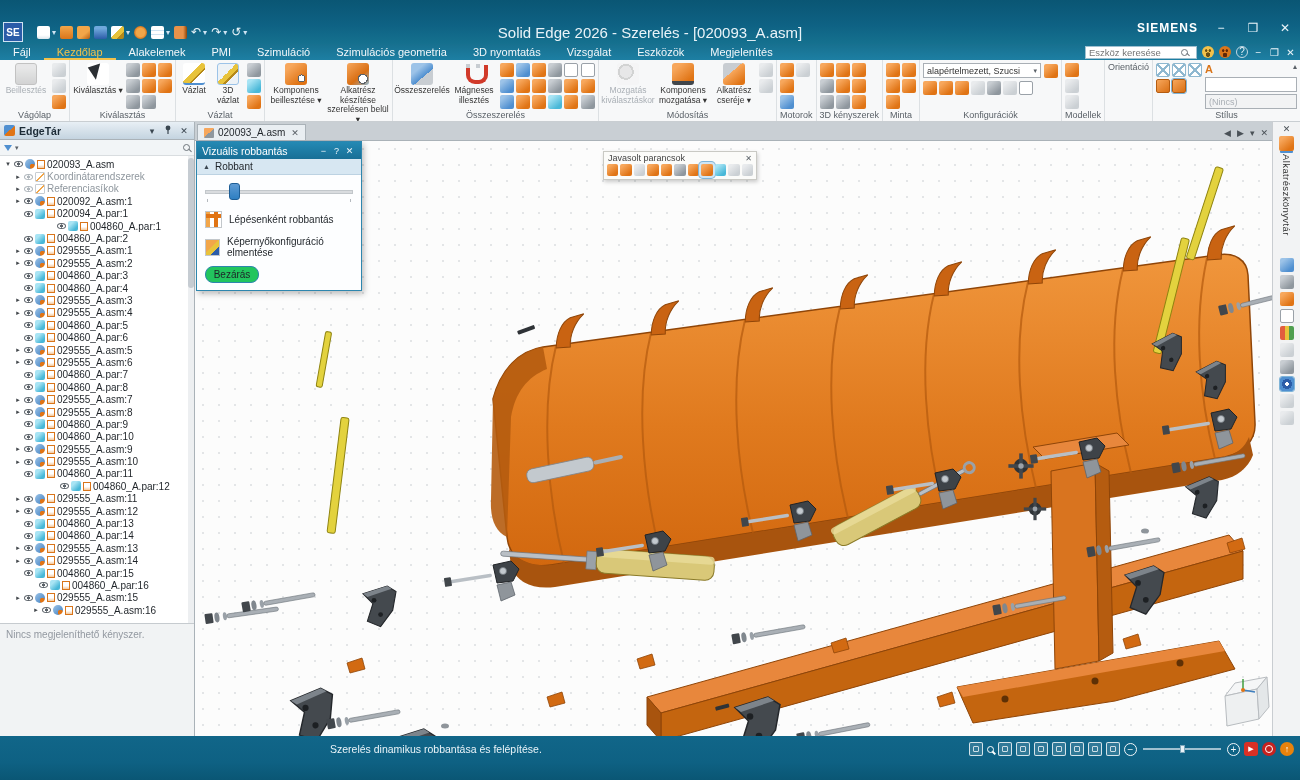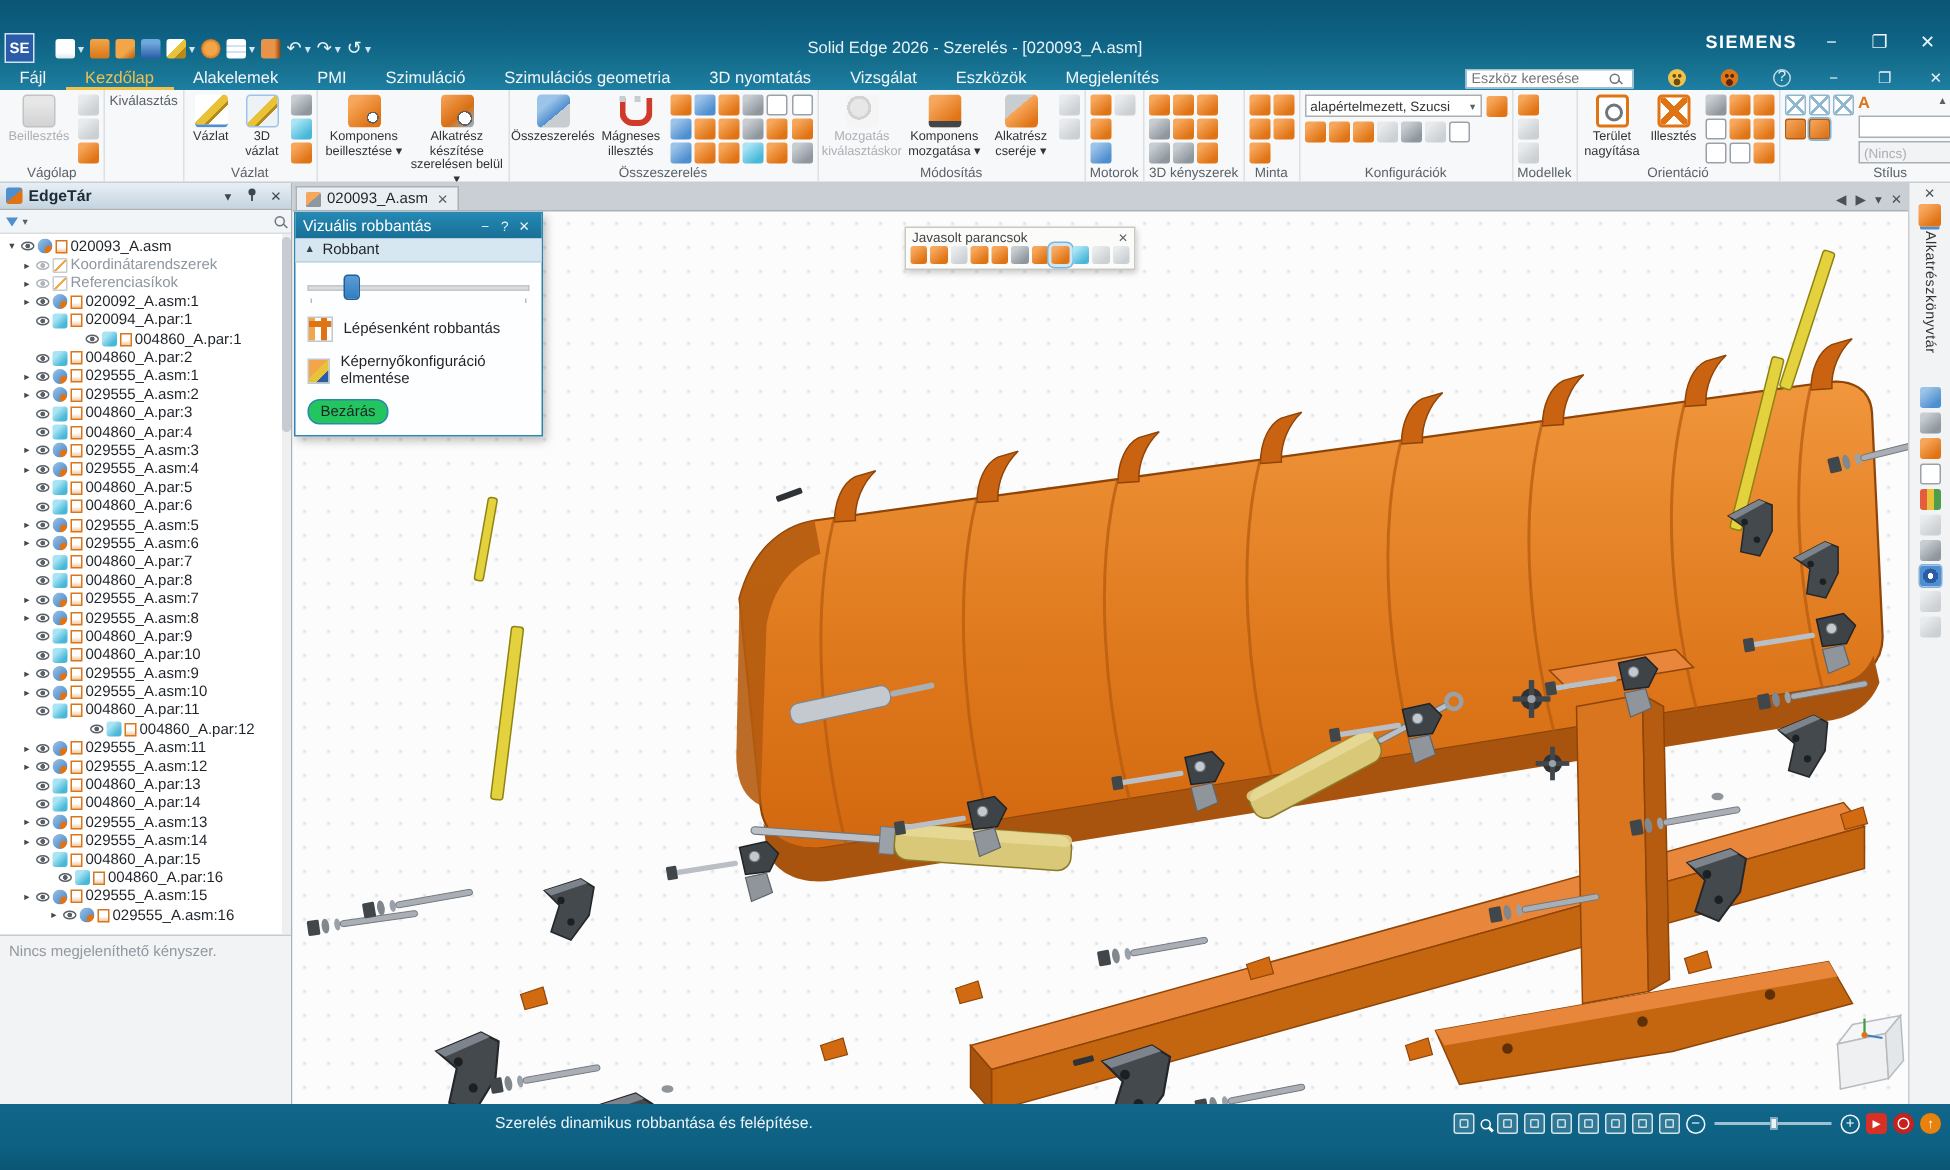--- a/index.html
+++ b/index.html
@@ -18,32 +18,32 @@
   .qat-arrow { color:#CFE3F2; font-size:8px; margin-left:-2px; }
   .q-doc{background:linear-gradient(180deg,#fff 70%,#DDE6EC)} 
   .q-folder{background:linear-gradient(180deg,#F2A649,#D9751A)}
   .q-folder2{background:linear-gradient(140deg,#F2A649 60%,#B55C10)}
   .q-save{background:linear-gradient(180deg,#6FA8DC 20%,#2B5CA8); }
   .q-pencil{background:linear-gradient(135deg,#fff 45%,#E8C33A 45% 70%,#B5891A 70%)}
   .q-gear{background:radial-gradient(circle at 50% 50%, #F2A649 45%, #D9751A 70%); border-radius:50%;}
   .q-list{background:linear-gradient(180deg,#fff 30%,#CFE3F2 30% 40%,#fff 40% 60%,#CFE3F2 60% 70%,#fff 70%)}
   .q-door{background:linear-gradient(90deg,#E8924A 70%,#8F4508)}
   .q-glyph { color:#EAF4F9; font-size:12px; line-height:13px; width:auto; background:none; }
-  .tb-title { position:absolute; left:0; right:0; text-align:center; color:#E9F3F8; font-size:11px; pointer-events:none; }
+  .tb-title { position:absolute; left:0; right:0; text-align:center; color:#E9F3F8; font-size:15px; pointer-events:none; }
   .tb-right { position:absolute; right:6px; top:0; height:22px; display:flex; align-items:flex-start; gap:14px; }
   .brand { color:#FFFFFF; font-weight:bold; letter-spacing:1px; font-size:12px; }
   .winbtn { color:#EAF4F9; font-size:12px; width:18px; text-align:center; cursor:default; }
 
   
   .tabrow { position:absolute; left:0; top:44px; width:100%; height:16px;
     background:linear-gradient(180deg,#17708F,#1D7FA3); display:flex; align-items:center; }
   .menu-tabs { display:flex; align-items:center; gap:0; }
   .mtab { color:#F2F7FA; padding:0 13px; font-size:11px; line-height:16px; white-space:nowrap; }
   .mtab.active { color:#F2C14A; box-shadow:inset 0 -2px 0 #F2C14A; }
-  .tr-right { position:absolute; right:4px; top:0; height:16px; display:flex; align-items:center; gap:23px; }
+  .tr-right { position:absolute; right:4px; top:0; height:16px; display:flex; align-items:center; gap:5px; }
   .searchbox { width:112px; height:13px; background:#fff; border:1px solid #9FC0D0; display:flex; align-items:center; padding:0 3px; }
   .searchbox input { border:none; outline:none; width:92px; font-size:9.5px; font-family:"Liberation Sans",sans-serif; color:#333; background:transparent; }
   .mag { width:7px; height:7px; border:1.4px solid #6E757C; border-radius:50%; position:relative; display:inline-block; }
   .mag::after { content:""; position:absolute; width:4px; height:1.4px; background:#6E757C; transform:rotate(45deg); right:-3px; bottom:-1px; }
   .smiley { width:12px; height:12px; border-radius:50%; display:inline-block; }
   .sm-happy { background:radial-gradient(circle at 35% 38%, #6B4E12 1px, transparent 1.5px),
               radial-gradient(circle at 65% 38%, #6B4E12 1px, transparent 1.5px),
               radial-gradient(circle at 50% 72%, #6B4E12 2px, transparent 2.5px), #F2C14A; }
   .sm-sad { background:radial-gradient(circle at 35% 38%, #5E2608 1px, transparent 1.5px),
             radial-gradient(circle at 65% 38%, #5E2608 1px, transparent 1.5px),
@@ -273,20 +273,37 @@
           </div>
           <div class="rgrid" style="grid-template-columns: repeat(1, 14px);">
             <span class="ric c-dis"></span>
             <span class="ric c-dis"></span>
             <span class="ric c-or"></span>
           </div>
         </div>
         <div class="rgroup-label">Vágólap</div>
       </div>
       <div class="rgroup">
+        <div class="rgroup-items">
+          <div class="rbig" style="width: 50px;">
+            <span class="ricon icon-cursor"></span>
+            <span class="rlabel">Kiválasztás ▾</span>
+          </div>
+          <div class="rgrid" style="grid-template-columns: repeat(3, 14px);">
+            <span class="ric c-gr"></span>
+            <span class="ric c-or"></span>
+            <span class="ric c-or"></span>
+            <span class="ric c-gr"></span>
+            <span class="ric c-or"></span>
+            <span class="ric c-or"></span>
+            <span class="ric c-gr"></span>
+            <span class="ric c-gr"></span>
+            <span class="ric c-blank"></span>
+          </div>
+        </div>
         <div class="rgroup-label">Kiválasztás</div>
       </div>
       <div class="rgroup">
         <div class="rgroup-items">
           <div class="rbig" style="width: 30px;">
             <span class="ricon icon-sketch"></span>
             <span class="rlabel">Vázlat</span>
           </div>
           <div class="rbig" style="width: 32px;">
             <span class="ricon icon-sketch3d"></span>
@@ -437,41 +454,20 @@
         <div class="rgroup-items">
           <div class="rgrid" style="grid-template-columns: repeat(1, 14px);">
             <span class="ric c-or"></span>
             <span class="ric c-dis"></span>
             <span class="ric c-dis"></span>
           </div>
         </div>
         <div class="rgroup-label">Modellek</div>
       </div>
       <div class="rgroup">
-        <div class="rgroup-items">
-          <div class="rbig" style="width: 40px;">
-            <span class="ricon icon-zoom-area"></span>
-            <span class="rlabel">Terület nagyítása</span>
-          </div>
-          <div class="rbig" style="width: 36px;">
-            <span class="ricon icon-fit"></span>
-            <span class="rlabel">Illesztés</span>
-          </div>
-          <div class="rgrid" style="grid-template-columns: repeat(3, 14px);">
-            <span class="ric c-gr"></span>
-            <span class="ric c-or"></span>
-            <span class="ric c-or"></span>
-            <span class="ric c-frame"></span>
-            <span class="ric c-or"></span>
-            <span class="ric c-or"></span>
-            <span class="ric c-frame"></span>
-            <span class="ric c-frame"></span>
-            <span class="ric c-or"></span>
-          </div>
-        </div>
         <div class="rgroup-label">Orientáció</div>
       </div>
       <div class="rgroup">
         <div class="rgroup-items">
           <div class="rgrid" style="grid-template-columns: repeat(3, 14px);">
             <span class="ric c-wire"></span>
             <span class="ric c-wire"></span>
             <span class="ric c-wire"></span>
             <span class="ric c-shade"></span>
             <span class="ric c-shade sel"></span>

